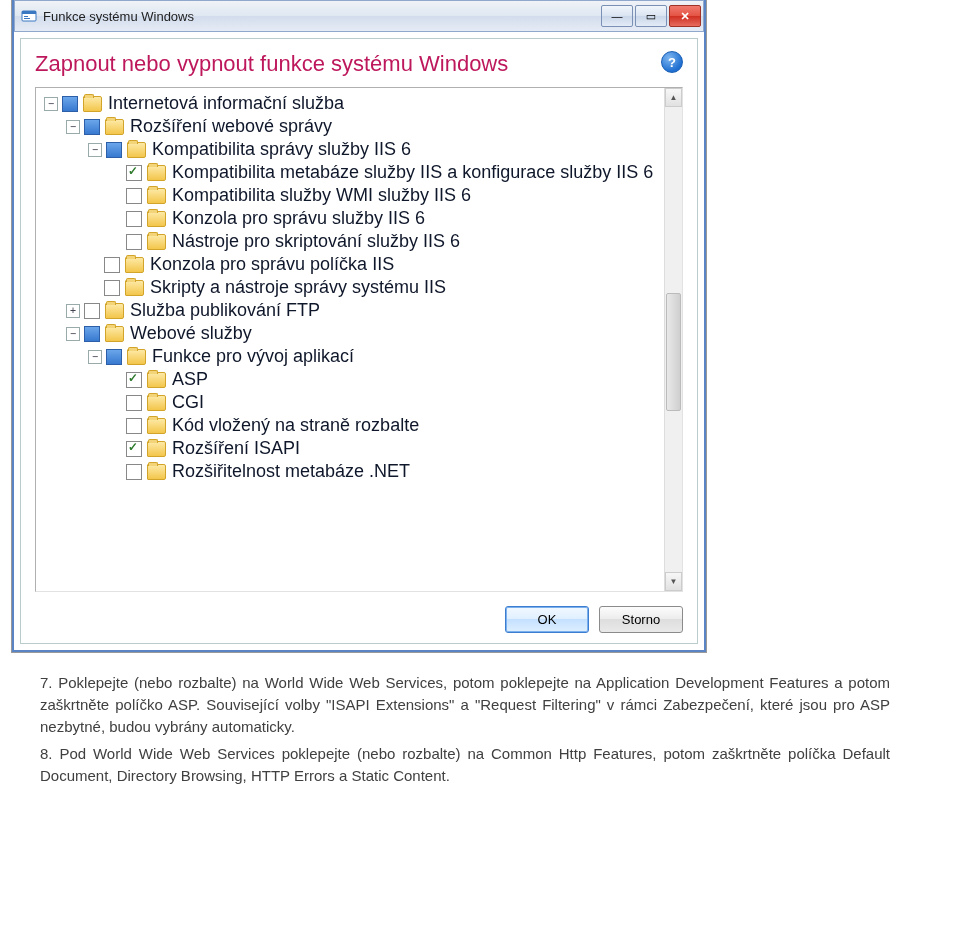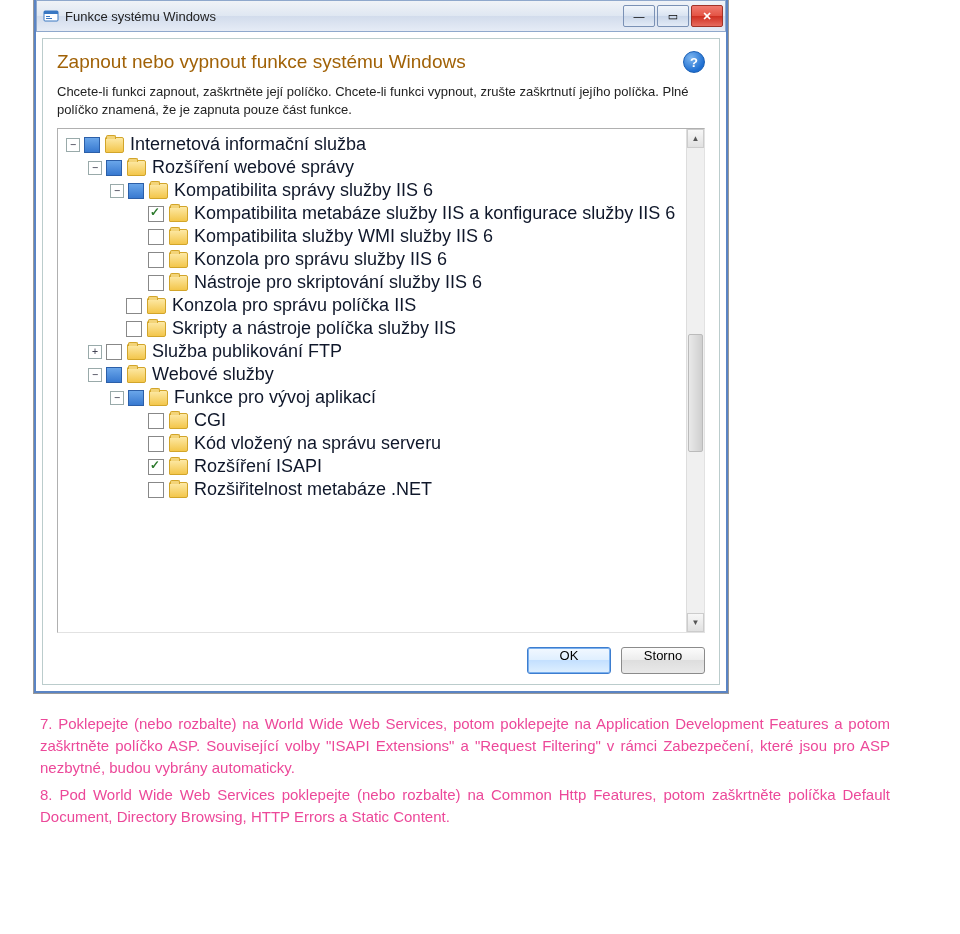--- a/index.html
+++ b/index.html
@@ -7,21 +7,21 @@
     padding: 0;
     font-family: "Segoe UI", Tahoma, sans-serif;
     font-size: 13px;
     background: #fff;
     width: 960px;
   }
   .page {
     padding: 0 20px 20px 0;
   }
   .dialog-outer {
-    margin-left: 34px;
+    margin-left: 12px;
     width: 690px;
     border: 2px solid #5a84c4;
     border-top: none;
     background: #fff;
     box-shadow: 0 0 0 1px #999;
   }
   .titlebar {
     height: 30px;
     background: linear-gradient(to bottom, #f0f3f7 0%, #dfe7f2 50%, #d2dcec 51%, #e6ecf6 100%);
     border: 1px solid #8fa8cc;
@@ -64,22 +64,22 @@
     margin: 6px;
     padding: 12px 14px 10px 14px;
     background: #fff;
   }
   .heading-row {
     display: flex;
     align-items: flex-start;
     justify-content: space-between;
   }
   .heading {
-    font-size: 19px;
-    color: #a16207;
+    font-size: 22px;
+    color: #be185d;
     margin-bottom: 10px;
   }
   .helpicon {
     width: 20px; height: 20px;
     border-radius: 50%;
     background: radial-gradient(circle at 35% 30%, #7db6f0 0%, #1f6fd1 70%);
     color: #fff;
     font-weight: bold;
     font-size: 13px;
     display: flex; align-items: center; justify-content: center;
@@ -200,33 +200,33 @@
     gap: 10px;
     margin-top: 14px;
   }
   .dlgbtn {
     min-width: 82px;
     height: 25px;
     border: 1px solid #8b8b8b;
     border-radius: 3px;
     background: linear-gradient(to bottom, #fcfcfc 0%, #ececec 49%, #dedede 50%, #e9e9e9 100%);
     font-size: 13px;
-    display: flex; align-items: flex-start; justify-content: center;
+    display: flex; align-items: center; justify-content: center;
   }
   .dlgbtn.ok {
     border: 1px solid #3d7dcf;
     box-shadow: 0 0 0 1px #7ab0ee inset;
     background: linear-gradient(to bottom, #f2f8ff 0%, #dfefff 49%, #c4e0ff 50%, #dff0ff 100%);
   }
   .doc-text {
     margin: 20px 50px 12px 40px;
     font-family: Verdana, Tahoma, sans-serif;
     font-size: 15px;
     line-height: 1.45;
-    color: #ec4899;
+    color: #404040;
   }
   .doc-text p { margin: 0 0 6px 0; text-align: justify; }
 </style>
 </head>
 <body>
 
 <div class="page">
 
   <div class="dialog-outer">
 
@@ -251,21 +251,20 @@
             <span>✕</span>
           </div>
       </div>
     </div>
 
     <div class="dialog-body">
       <div class="heading-row">
         <div class="heading">Zapnout nebo vypnout funkce systému Windows</div>
         <div class="helpicon">?</div>
       </div>
-      <div class="desc">Chcete-li funkci zapnout, zaškrtněte její políčko. Chcete-li funkci vypnout, zrušte zaškrtnutí jejího políčka. Plné políčko znamená, že je zapnuta pouze část funkce.</div>
 
       <div class="treebox">
         <div class="tree" id="tree">
             <div class="node i0">
               <span class="exp">−</span>
               <span class="chk partial"></span>
               <span class="folder"></span>
               <span class="label">Internetová informační služba</span>
             </div>
             <div class="node i1">
@@ -307,21 +306,21 @@
             <div class="node i2">
               <span class="exp blank"></span>
               <span class="chk "></span>
               <span class="folder"></span>
               <span class="label">Konzola pro správu políčka IIS</span>
             </div>
             <div class="node i2">
               <span class="exp blank"></span>
               <span class="chk "></span>
               <span class="folder"></span>
-              <span class="label">Skripty a nástroje políčka služby IIS</span>
+              <span class="label">Skripty a nástroje správy systému IIS</span>
             </div>
             <div class="node i1">
               <span class="exp">+</span>
               <span class="chk "></span>
               <span class="folder"></span>
               <span class="label">Služba publikování FTP</span>
             </div>
             <div class="node i1">
               <span class="exp">−</span>
               <span class="chk partial"></span>
@@ -329,29 +328,35 @@
               <span class="label">Webové služby</span>
             </div>
             <div class="node i2">
               <span class="exp">−</span>
               <span class="chk partial"></span>
               <span class="folder"></span>
               <span class="label">Funkce pro vývoj aplikací</span>
             </div>
             <div class="node i3">
               <span class="exp blank"></span>
+              <span class="chk checked"></span>
+              <span class="folder"></span>
+              <span class="label">ASP</span>
+            </div>
+            <div class="node i3">
+              <span class="exp blank"></span>
               <span class="chk "></span>
               <span class="folder"></span>
               <span class="label">CGI</span>
             </div>
             <div class="node i3">
               <span class="exp blank"></span>
               <span class="chk "></span>
               <span class="folder"></span>
-              <span class="label">Kód vložený na správu serveru</span>
+              <span class="label">Kód vložený na straně rozbalte</span>
             </div>
             <div class="node i3">
               <span class="exp blank"></span>
               <span class="chk checked"></span>
               <span class="folder"></span>
               <span class="label">Rozšíření ISAPI</span>
             </div>
             <div class="node i3">
               <span class="exp blank"></span>
               <span class="chk "></span>

